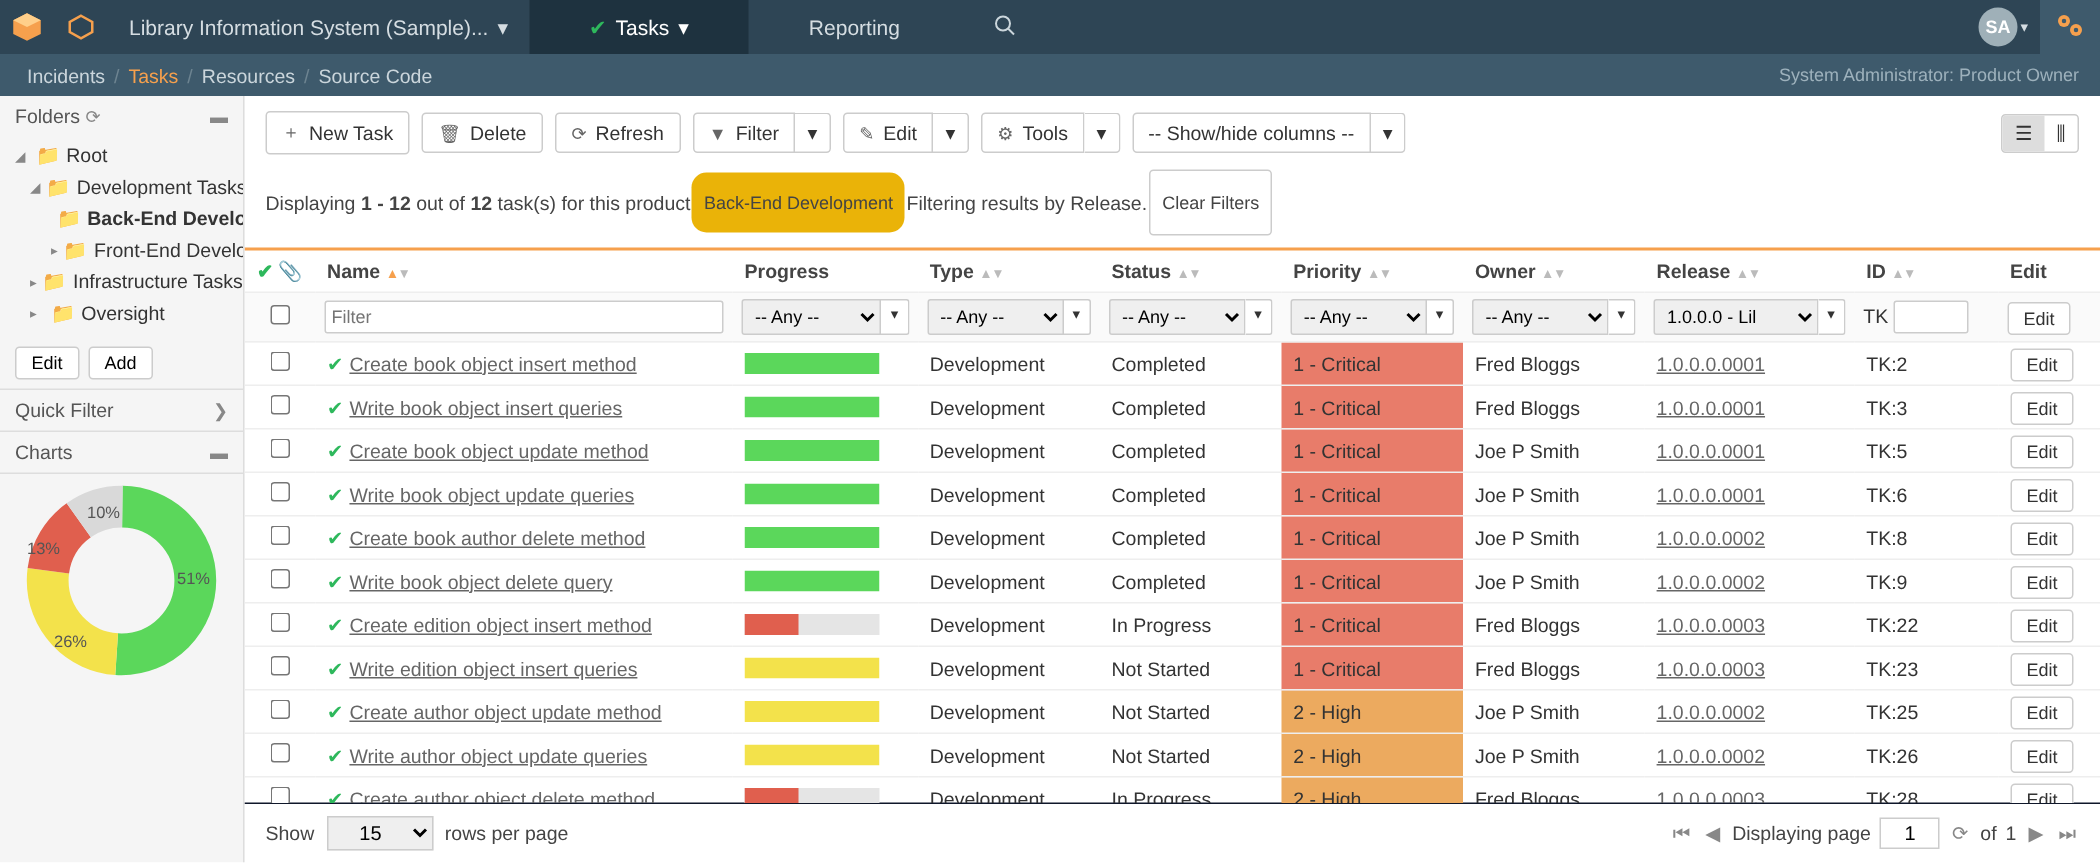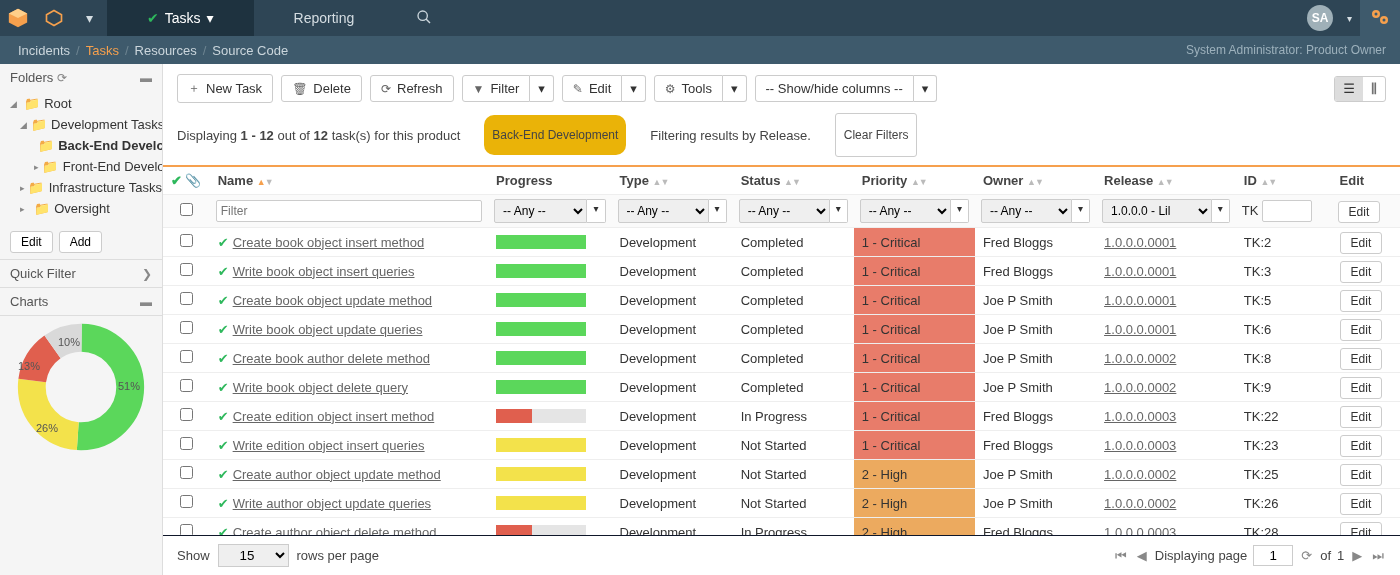--- a/index.html
+++ b/index.html
@@ -8,21 +8,21 @@
 
 .topnav { background: #2e4555; height: 36px; display: flex; align-items: center; color: #d5dde2; }
 .topnav .logo { width: 36px; height: 36px; display: flex; align-items: center; justify-content: center; }
 .topnav .logo svg { width: 22px; height: 22px; }
 .topnav .icon-btn { width: 36px; height: 36px; display: flex; align-items: center; justify-content: center; cursor: pointer; }
 .topnav .prod { padding: 0 14px; height: 36px; display: flex; align-items: center; gap: 6px; cursor: pointer; font-size: 14px;}
 .topnav .tab { padding: 0 40px; height: 36px; display: flex; align-items: center; gap: 6px; cursor: pointer; font-size: 14px;}
 .topnav .tab.active { background: #1e323f; color: #fff; }
 .topnav .spacer { flex: 1; }
 .topnav .search { width: 60px; text-align: center; cursor: pointer;}
-.topnav .avatar-wrap { display: flex; align-items: center; gap: 14px; padding: 0 8px; cursor:pointer;text-align:center;}
+.topnav .avatar-wrap { display: flex; align-items: center; gap: 2px; padding: 0 8px; cursor:pointer;text-align:center;}
 .topnav .avatar { width: 26px; height: 26px; border-radius: 50%; background: #9fb0b8; color: #fff; display: flex; align-items: center; justify-content: center; font-size: 12px; font-weight:600;}
 .topnav .gears { background:#3e5a6c; height:36px; width:40px; display:flex; align-items:center; justify-content:center; cursor:pointer;}
 
 
 .subnav { background: #3e5a6c; height: 28px; display: flex; align-items: center; padding: 0 14px; color: #cbd6dc; font-size: 13px; }
 .subnav a { color: #cbd6dc; text-decoration: none; padding: 0 4px; cursor:pointer;}
 .subnav .sep { color: #6d8491; padding: 0 2px; }
 .subnav .active { color: #f6a04d; }
 .subnav .right { margin-left: auto; color: #9db1bc; font-size:12px;}
 
@@ -52,21 +52,21 @@
 .toolbar { display:flex; gap:8px; padding:10px 14px; align-items:center; flex-wrap:wrap;}
 .btn { border:1px solid #ccc; background:#fff; padding:5px 10px; border-radius:3px; cursor:pointer; display:flex; align-items:center; gap:6px; font-size:13px; color:#333;}
 .btn .ic { color:#666; font-size:12px;}
 .btn-split { display:flex;}
 .btn-split .btn { border-radius:3px 0 0 3px;}
 .btn-split .drop { border:1px solid #ccc; border-left:none; background:#fff; padding:5px 8px; border-radius:0 3px 3px 0; cursor:pointer;}
 .view-toggle { margin-left:auto; display:flex; border:1px solid #ccc; border-radius:3px; overflow:hidden;}
 .view-toggle div { padding:4px 8px; cursor:pointer;}
 .view-toggle .active { background:#ddd;}
 
-.status-line { padding: 0 14px 8px; display:flex; align-items:center; gap:24px; font-size:13px; color:#444;}
+.status-line { padding: 0 14px 8px; display:flex; align-items:center; gap:1px; font-size:13px; color:#444;}
 .status-line .tag { background:#eab308; padding:13px 8px; border-radius:10px; font-size:12px;}
 .status-line .clear { border:1px solid #ccc; padding:14px 8px; border-radius:3px; cursor:pointer; font-size:12px;}
 
 
 .tbl-wrap { flex:1; overflow:auto; border-top:2px solid #f6a04d;}
 table { width:100%; border-collapse:collapse; font-size:13px;}
 thead th { text-align:left; padding:6px 8px; font-weight:600; color:#444; white-space:nowrap; font-size:13px; border-bottom:1px solid #eee;}
 thead th .sort { color:#bbb; font-size:9px; letter-spacing:-1px;}
 thead th .sort .act { color:#f6a04d;}
 .filter-row td { padding:4px 6px; background:#fafafa; border-bottom:1px solid #eee;}
@@ -105,20 +105,21 @@
         <polygon points="12,2 22,7 22,17 12,22 2,17 2,7" fill="#f6a04d"></polygon>
         <polygon points="12,2 22,7 12,12 2,7" fill="#ffcf8a"></polygon>
       </svg>
   </div>
   <div class="icon-btn">
     <svg width="20" height="20" viewBox="0 0 24 24">
         <polygon points="12,3 21,8 21,16 12,21 3,16 3,8" fill="none" stroke="#f6a04d" stroke-width="2"></polygon>
       </svg>
   </div>
   <div class="prod">
+    <span>Library Information System (Sample)...</span>
     <span>▾</span>
   </div>
   <div class="tab active">
     <span style="color:#2eb85c">✔</span>
     <span>Tasks</span>
     <span>▾</span>
   </div>
   <div class="tab">
     <span>Reporting</span>
   </div>

